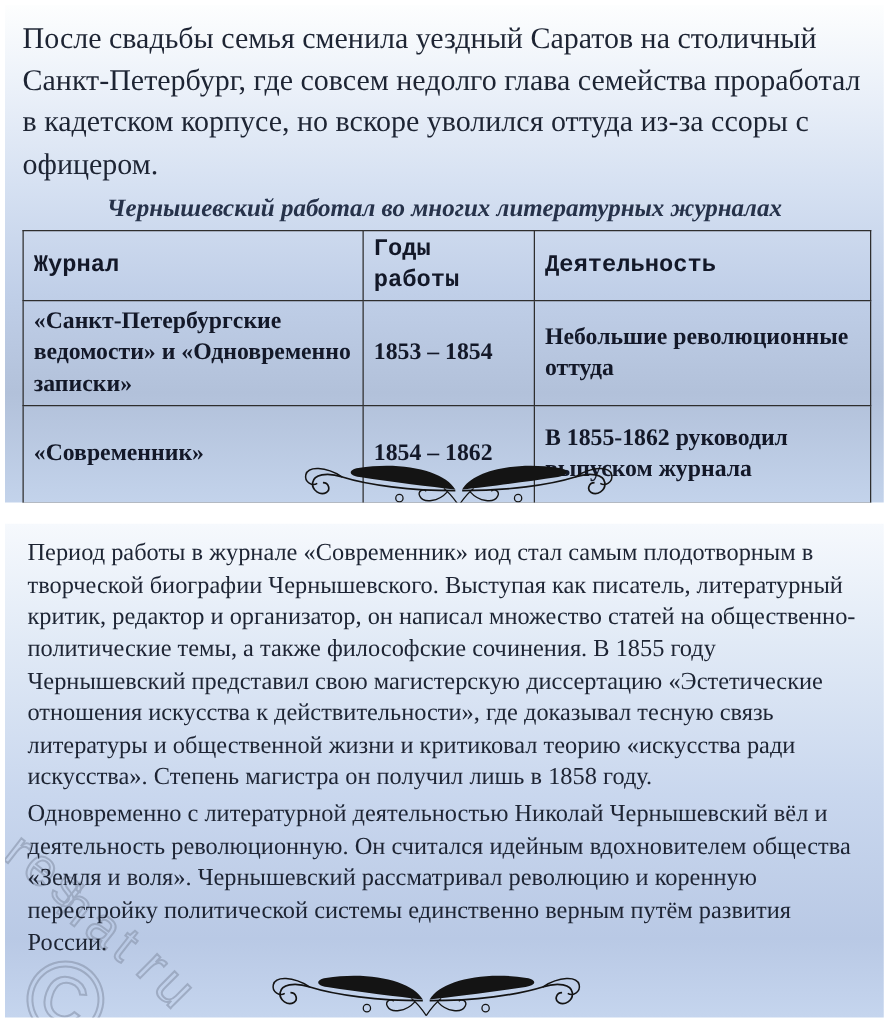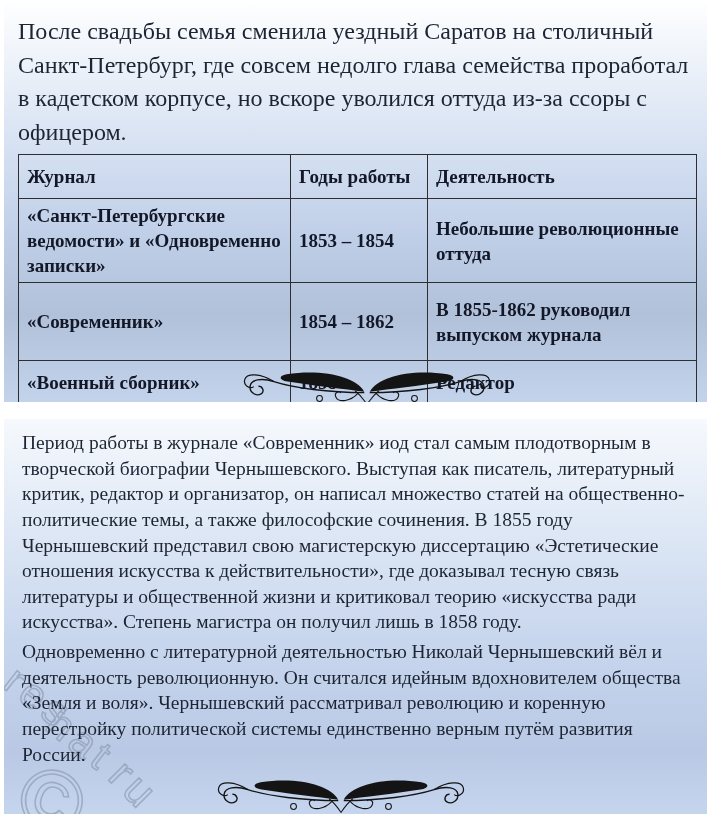--- a/index.html
+++ b/index.html
@@ -60,21 +60,21 @@
   table.journals th, table.journals td{
     border:1.5px solid var(--border);
     padding:2px 8px;
     font-size:19px;
     font-weight:bold;
     line-height:1.32;
     text-align:left;
     vertical-align:middle;
     color:#131828;
   }
-  tr.hdr{height:44px;}
+  tr.hdr{height:44px;font-family:Liberation Mono, monospace;}
   tr.r0{height:84px;}
   tr.r1{height:78px;}
   tr.r2{height:44px;}
   .body-text{
     position:relative;
     z-index:1;
     padding:7px 16px 0 14px;
     font-size:19.5px;
     line-height:1.315;
   }
@@ -121,20 +121,21 @@
       <use href="#flourish-half" transform="translate(135,0)"></use>
       <use href="#flourish-half" transform="translate(135,0) scale(-1,1)"></use>
     </symbol>
   </defs>
 </svg>
 
 <div class="page">
 
   <div class="panel panel1">
     <p class="intro">После свадьбы семья сменила уездный Саратов на столичный Санкт-Петербург, где совсем недолго глава семейства проработал в кадетском корпусе, но вскоре уволился оттуда из-за ссоры с офицером.</p>
+    <h2 class="table-title">Чернышевский работал во многих литературных журналах</h2>
 
     <table class="journals">
       <colgroup>
           <col class="c1">
           <col class="c2">
           <col class="c3">
         </colgroup>
       <thead>
         <tr class="hdr">
           <th>Журнал</th>

